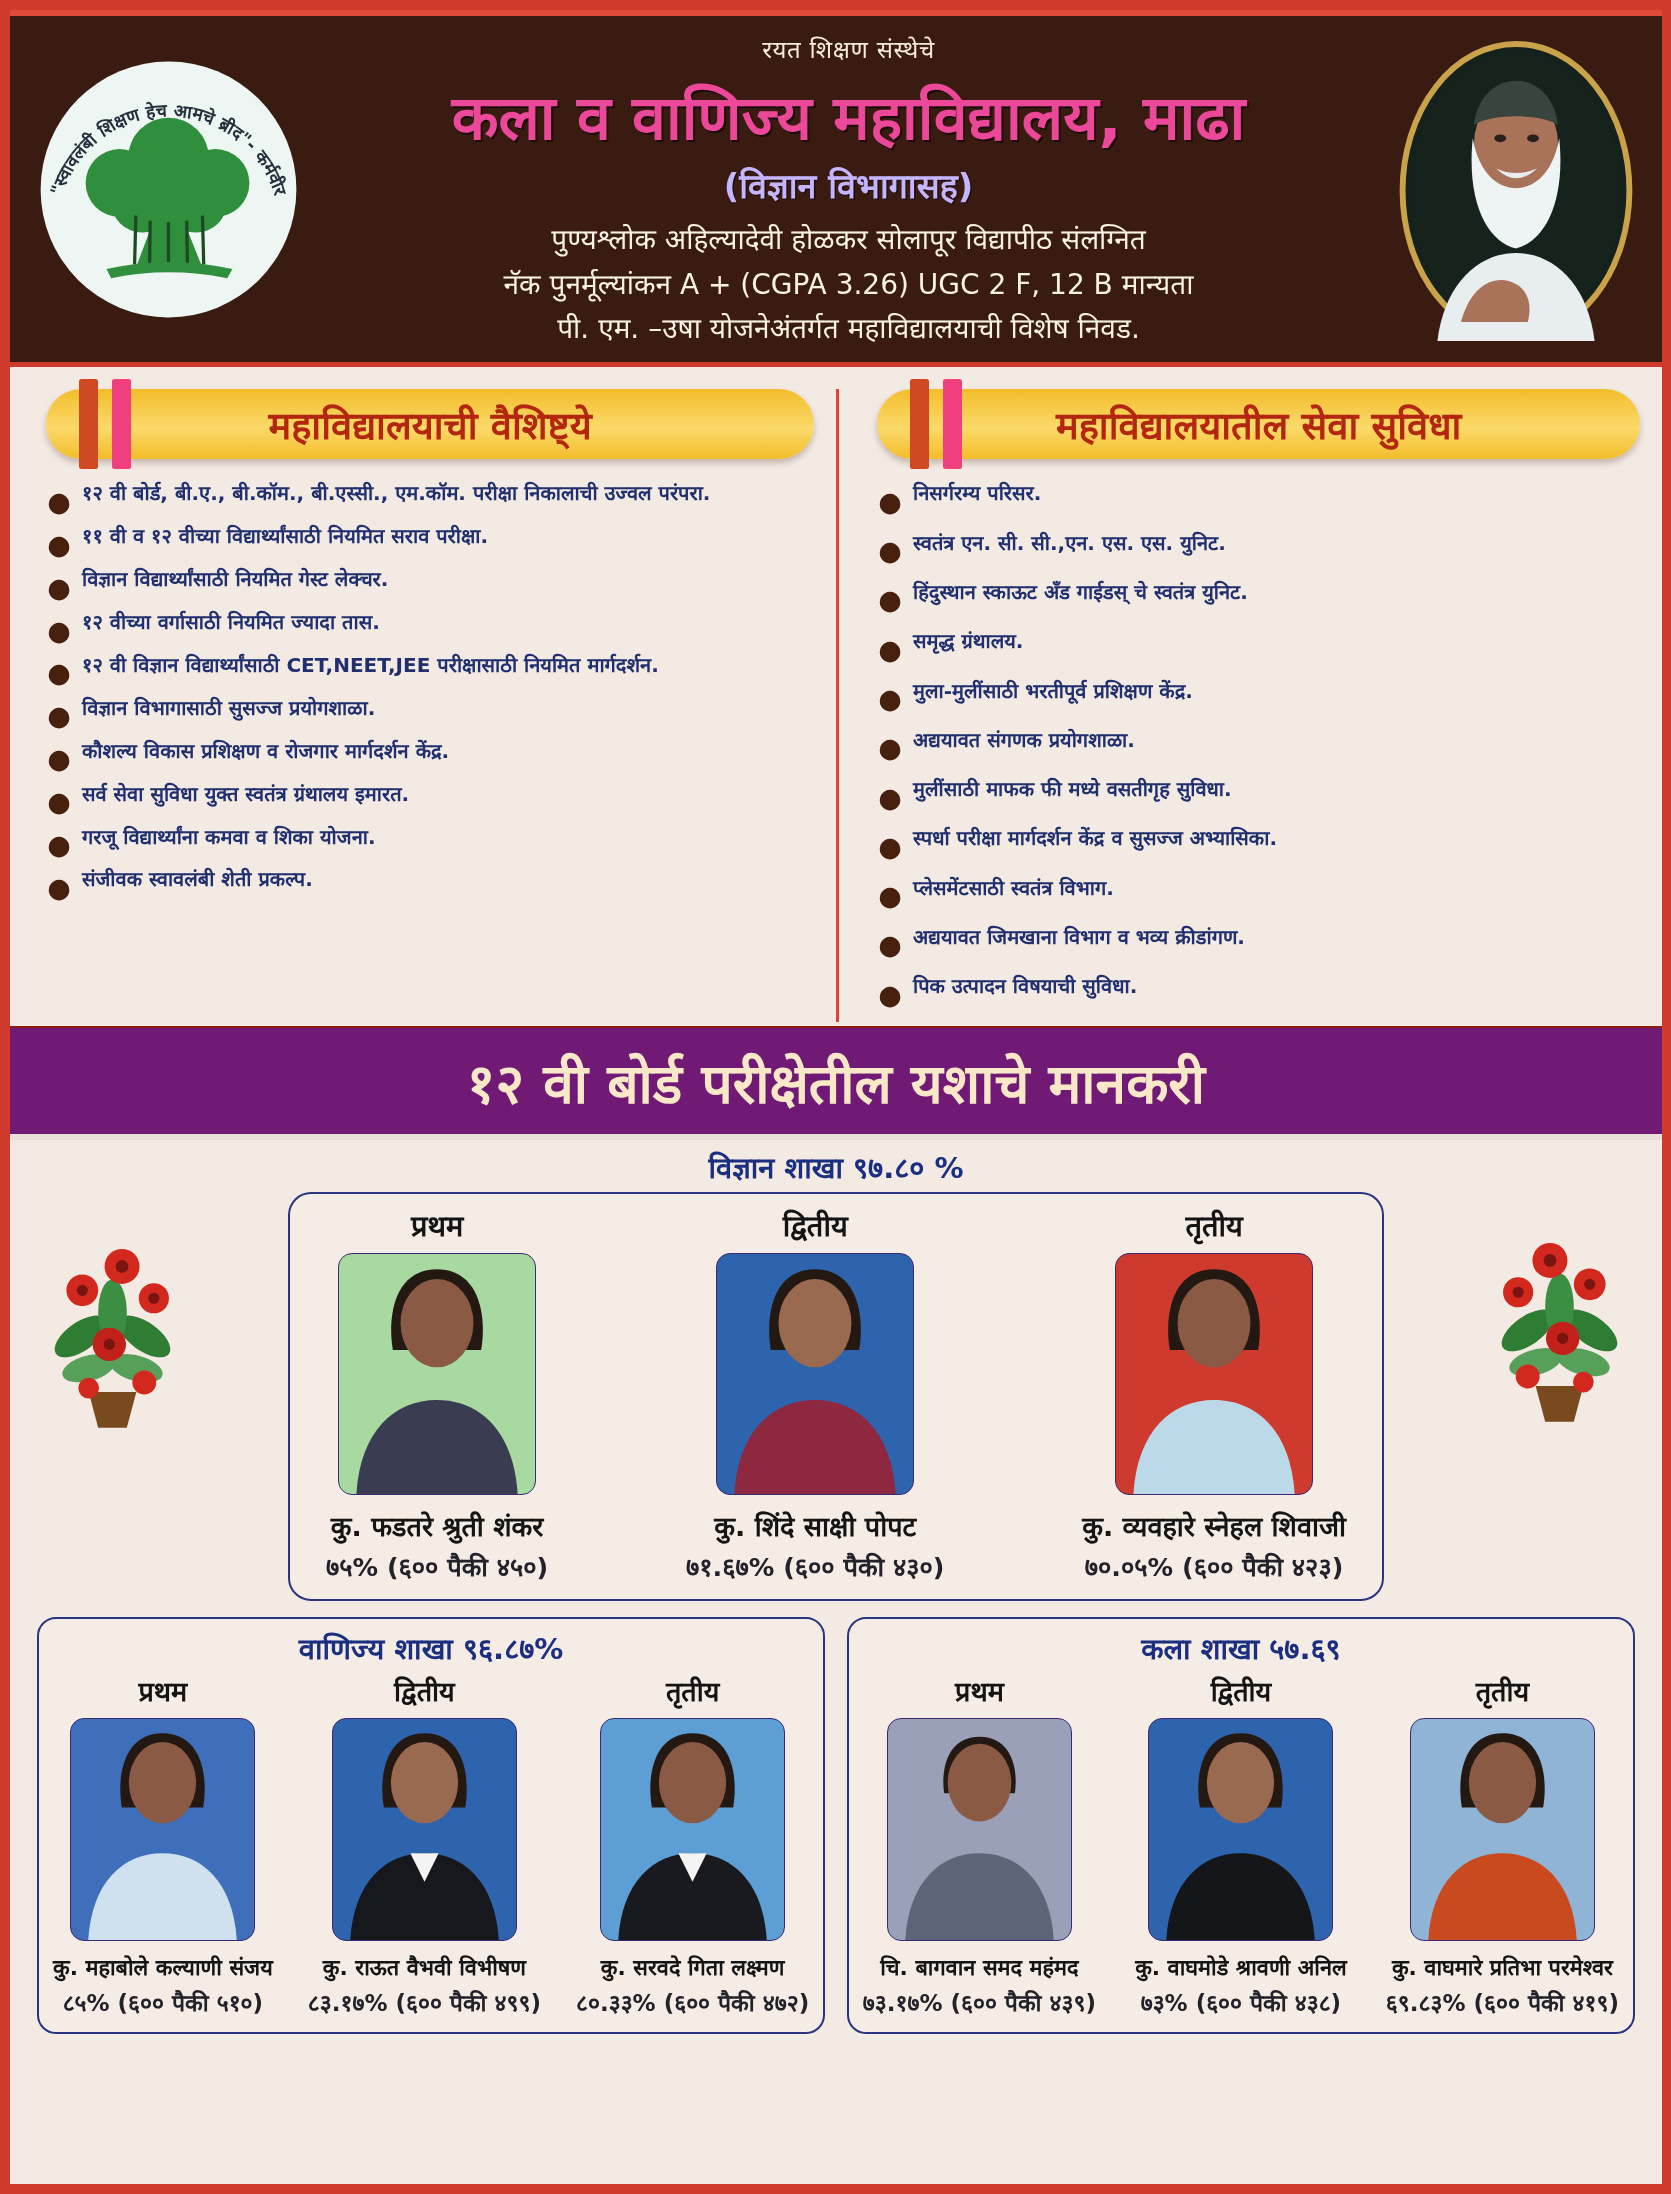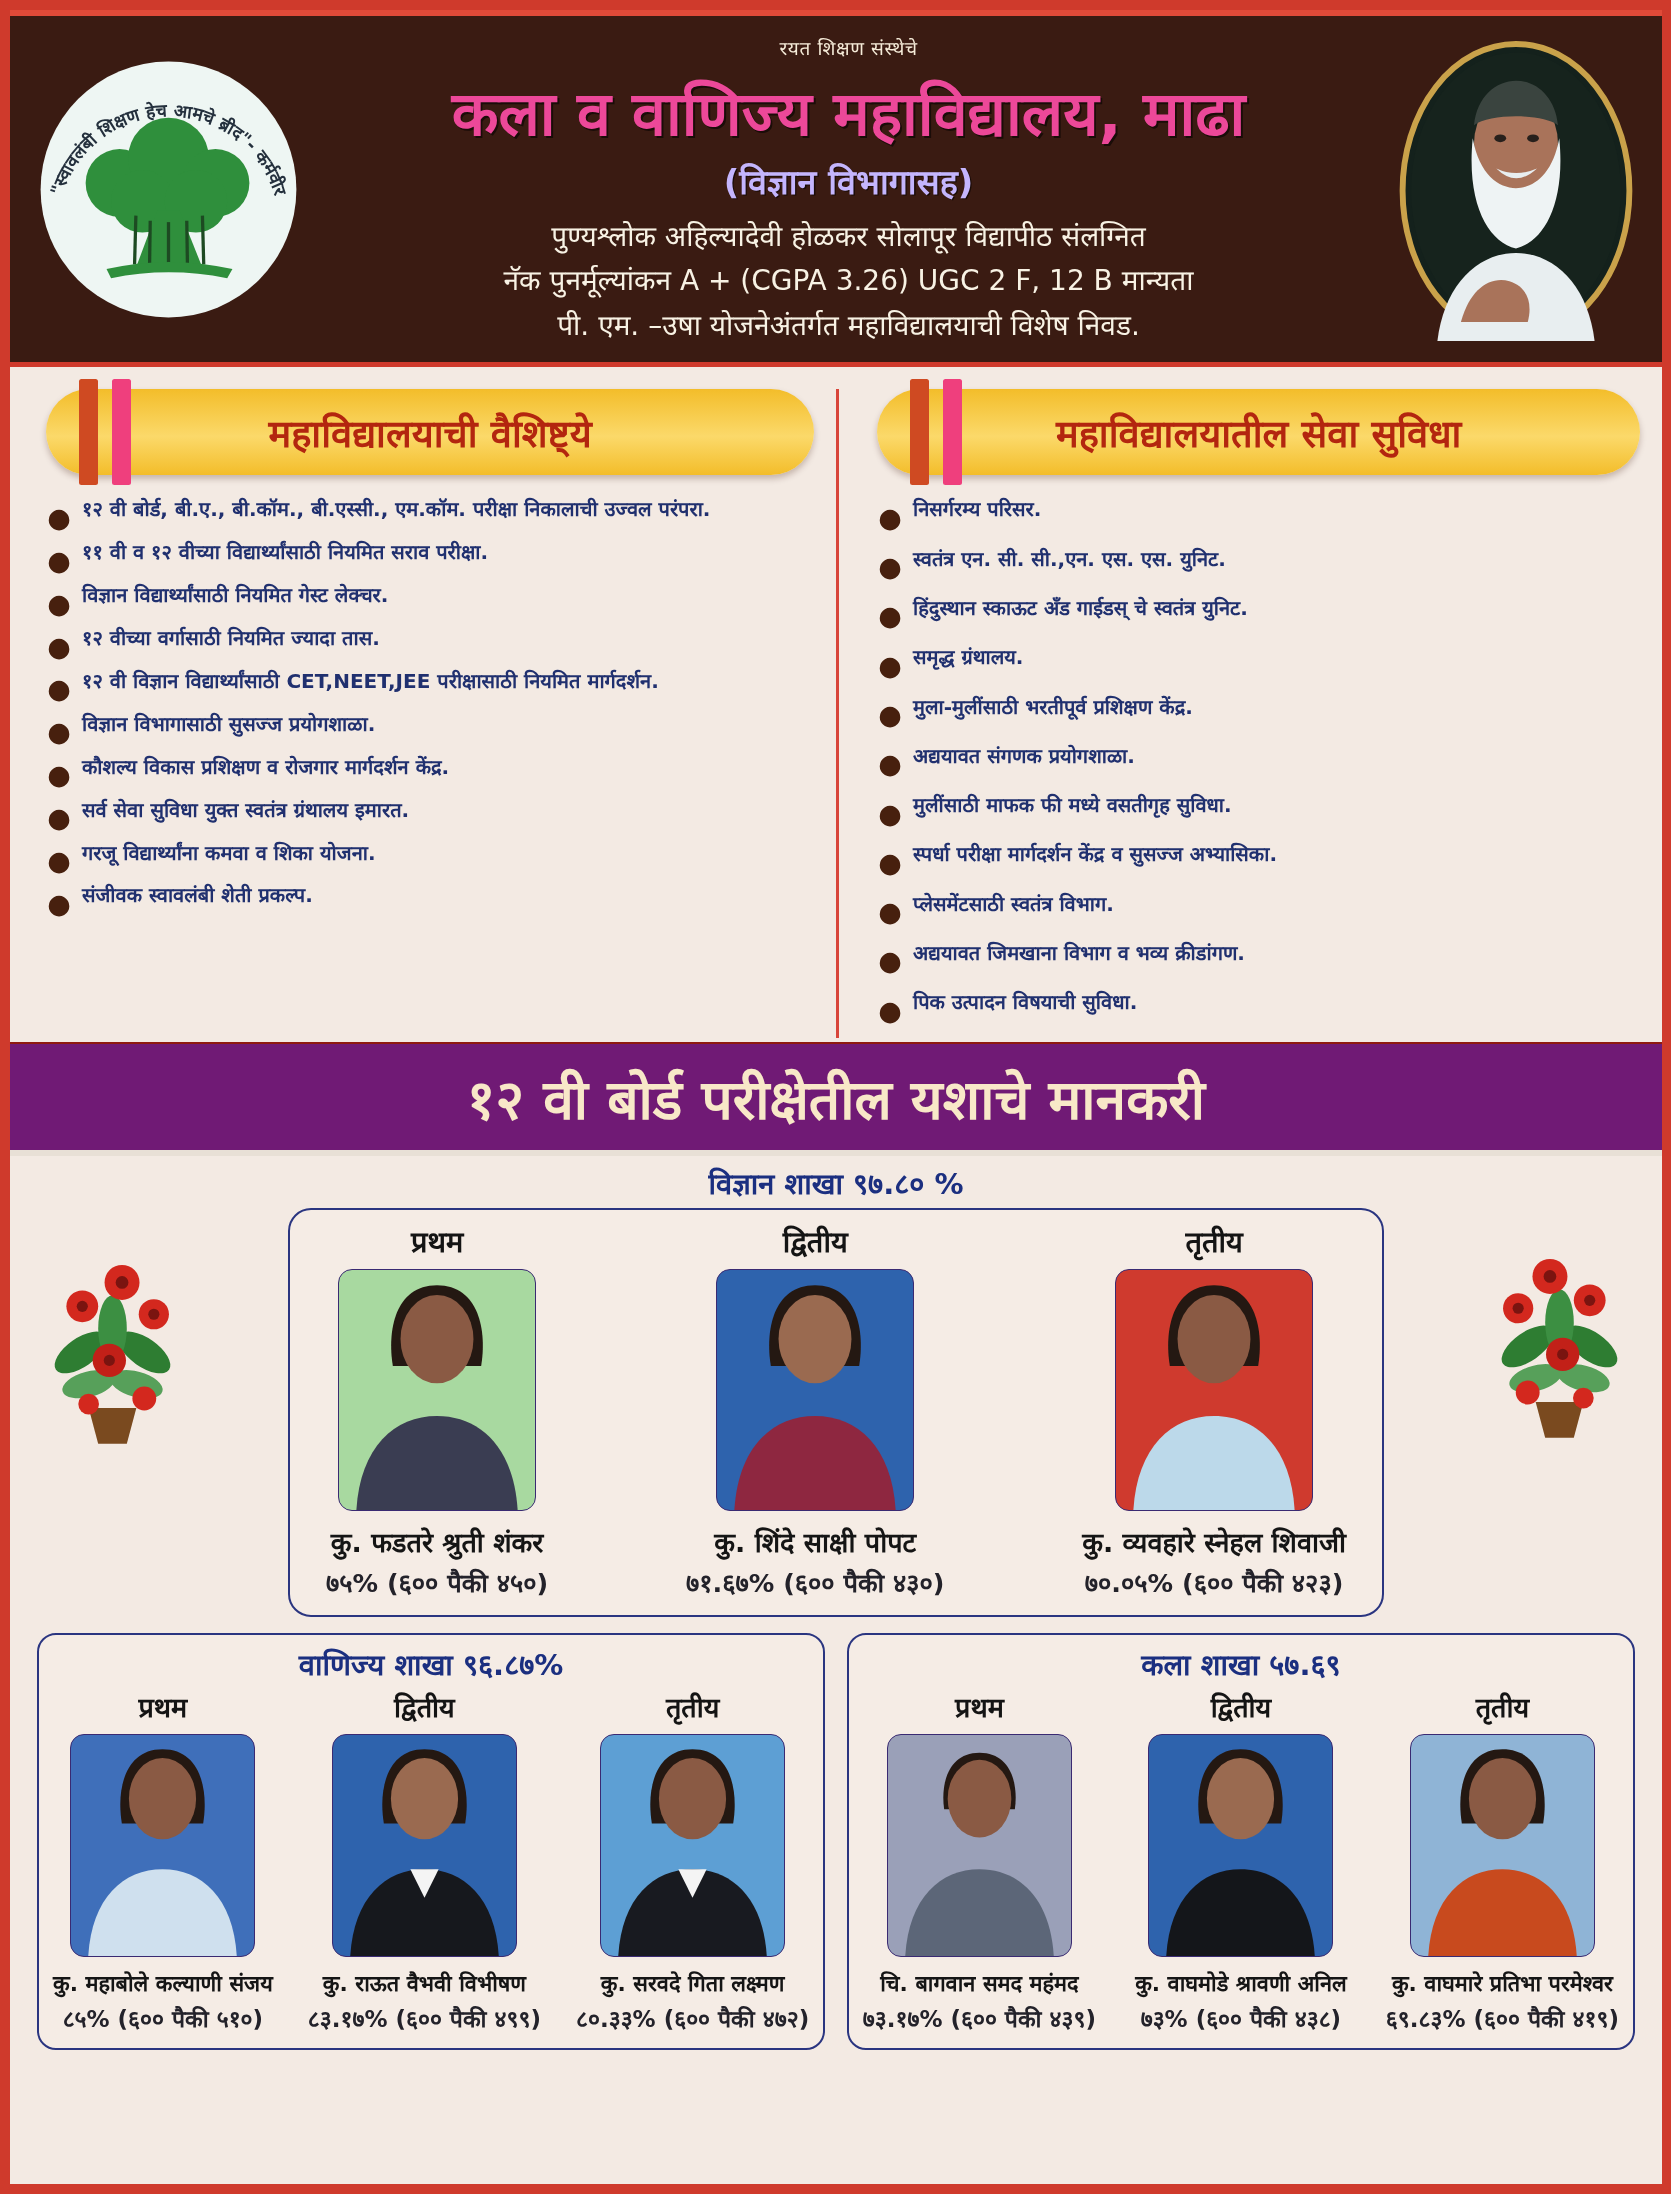--- a/index.html
+++ b/index.html
@@ -8,32 +8,32 @@
     width:1672px; height:2194px; margin:0 auto; position:relative;
     background:#f3eae3; border:10.2px solid #cf3a2c; display:flex; flex-direction:column;
   }
   
   .header{
     background:#3a1b12; border-top:6.4px solid #e04a38; border-bottom:5.1px solid #cf3a2c;
     display:flex; align-items:center; gap:23px; padding:18px 28px; height:357px; flex:none;
   }
   .logo-wrap{ flex:none; width:261px; height:261px; }
   .head-center{ flex:1; text-align:center; color:#f3e8d8; }
-  .org-line{ font-size:19px; letter-spacing:0.6px; color:#f6ecd9; margin-bottom:9px; }
+  .org-line{ font-size:24px; letter-spacing:0.6px; color:#f6ecd9; margin-bottom:9px; }
   .college-name{ font-size:61px; font-weight:bold; color:#ec4899; text-shadow:1.9px 1.9px 0 #1a0c08; margin-bottom:5.1px; }
   .subtitle{ font-size:34px; font-weight:bold; color:#c4b5fd; text-shadow:1.3px 1.3px 0 #1a0c08; margin-bottom:11.5px; }
   .affil, .naac, .pmusha{ font-size:28px; color:#f8f2e4; margin-top:6.4px; font-weight:500; }
   .portrait-wrap{ flex:none; width:236px; height:299px; }
   
   .features{ display:flex; padding:21.7px 0 3.8px; }
   .col{ width:50%; padding:0 21.7px 0 36px; }
   .col.right{ border-left:3.2px solid #d8453a; padding-left:38px; }
   .pill{
     position:relative; background:linear-gradient(180deg,#f3bd2a,#fbd96a 55%,#f3bd2a);
-    border-radius:51px; height:86px; display:flex; align-items:center; justify-content:center;
+    border-radius:51px; height:70px; display:flex; align-items:center; justify-content:center;
     margin-bottom:21.7px; box-shadow:0 3.8px 6.4px rgba(60,20,5,.25);
   }
   .pill .ptitle{ color:#b3260f; font-size:38px; font-weight:bold; }
   .stripe{ position:absolute; top:-10.2px; bottom:-10.2px; width:19px; border-radius:2.5px; }
   .stripe.s1{ left:33px; background:#cf4a22; }
   .stripe.s2{ left:66px; background:#ef3f7d; }
   ul.blist{ list-style:none; font-size:20px; font-weight:700; color:#20306f; }
   ul.blist li{ position:relative; padding-left:36px; margin-bottom:15.3px; line-height:1.38; }
   ul.blist li::before{ content:"●"; position:absolute; left:1.3px; top:2.5px; color:#47200e; font-size:27px; }
   .col.right ul.blist li{ margin-bottom:21.7px; }

